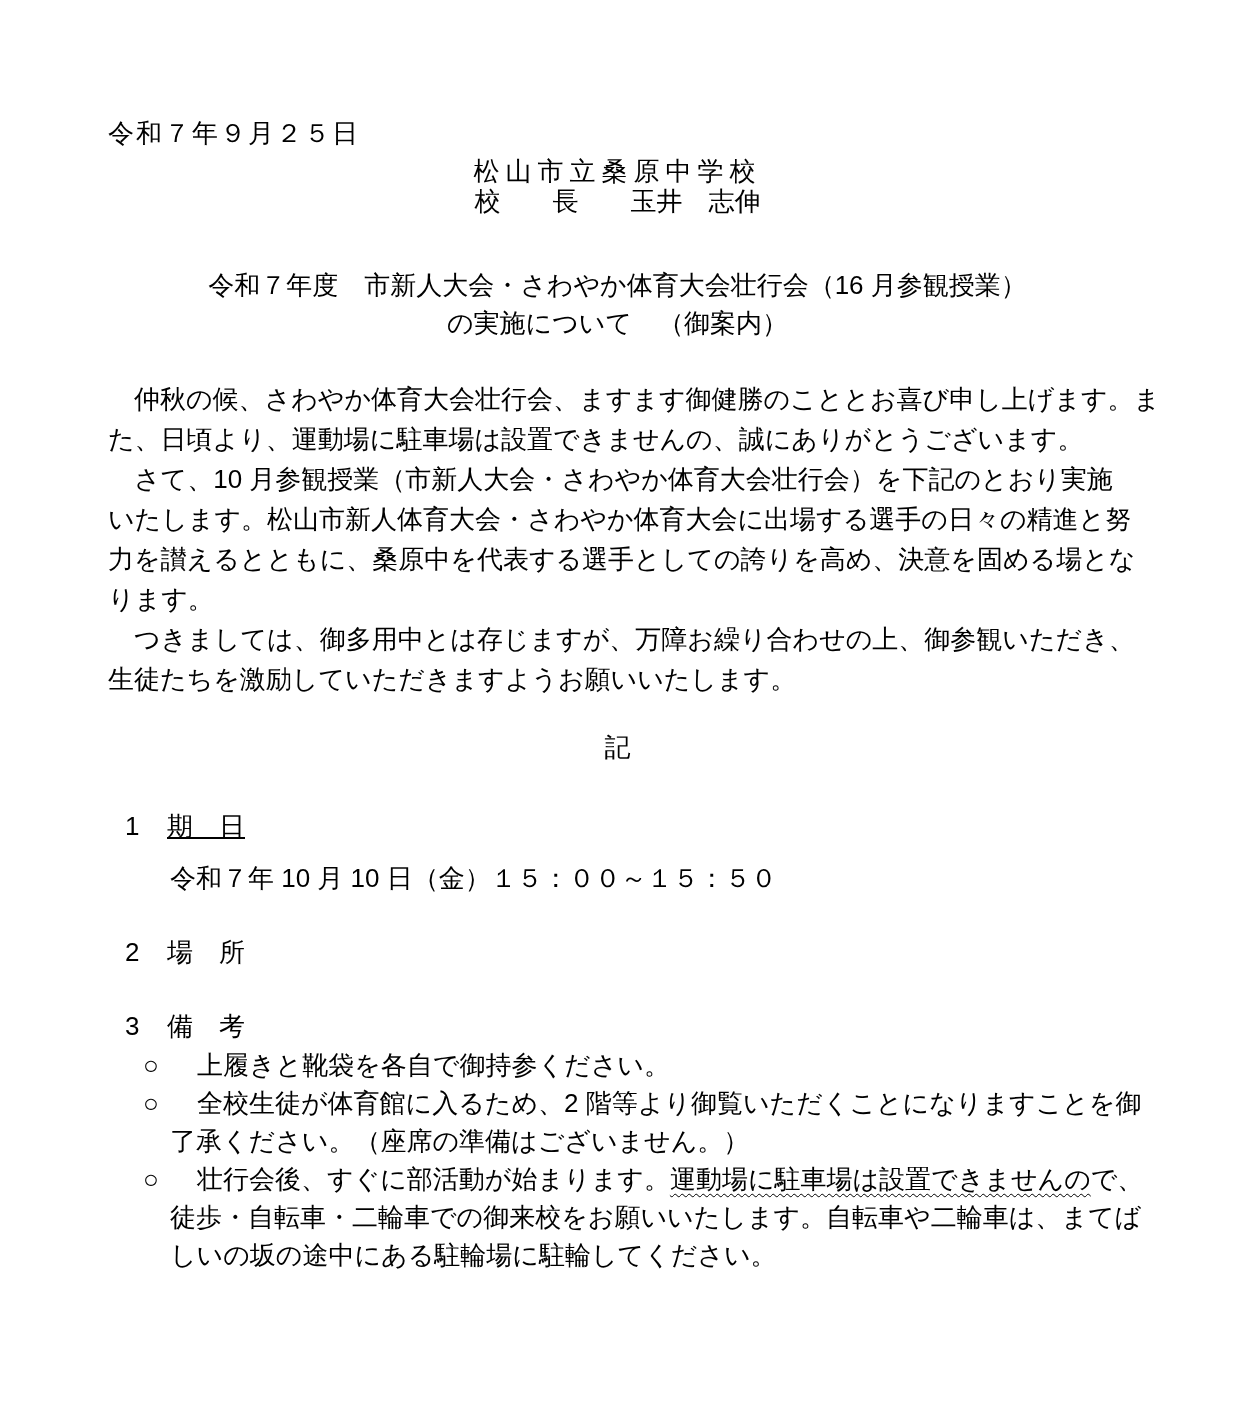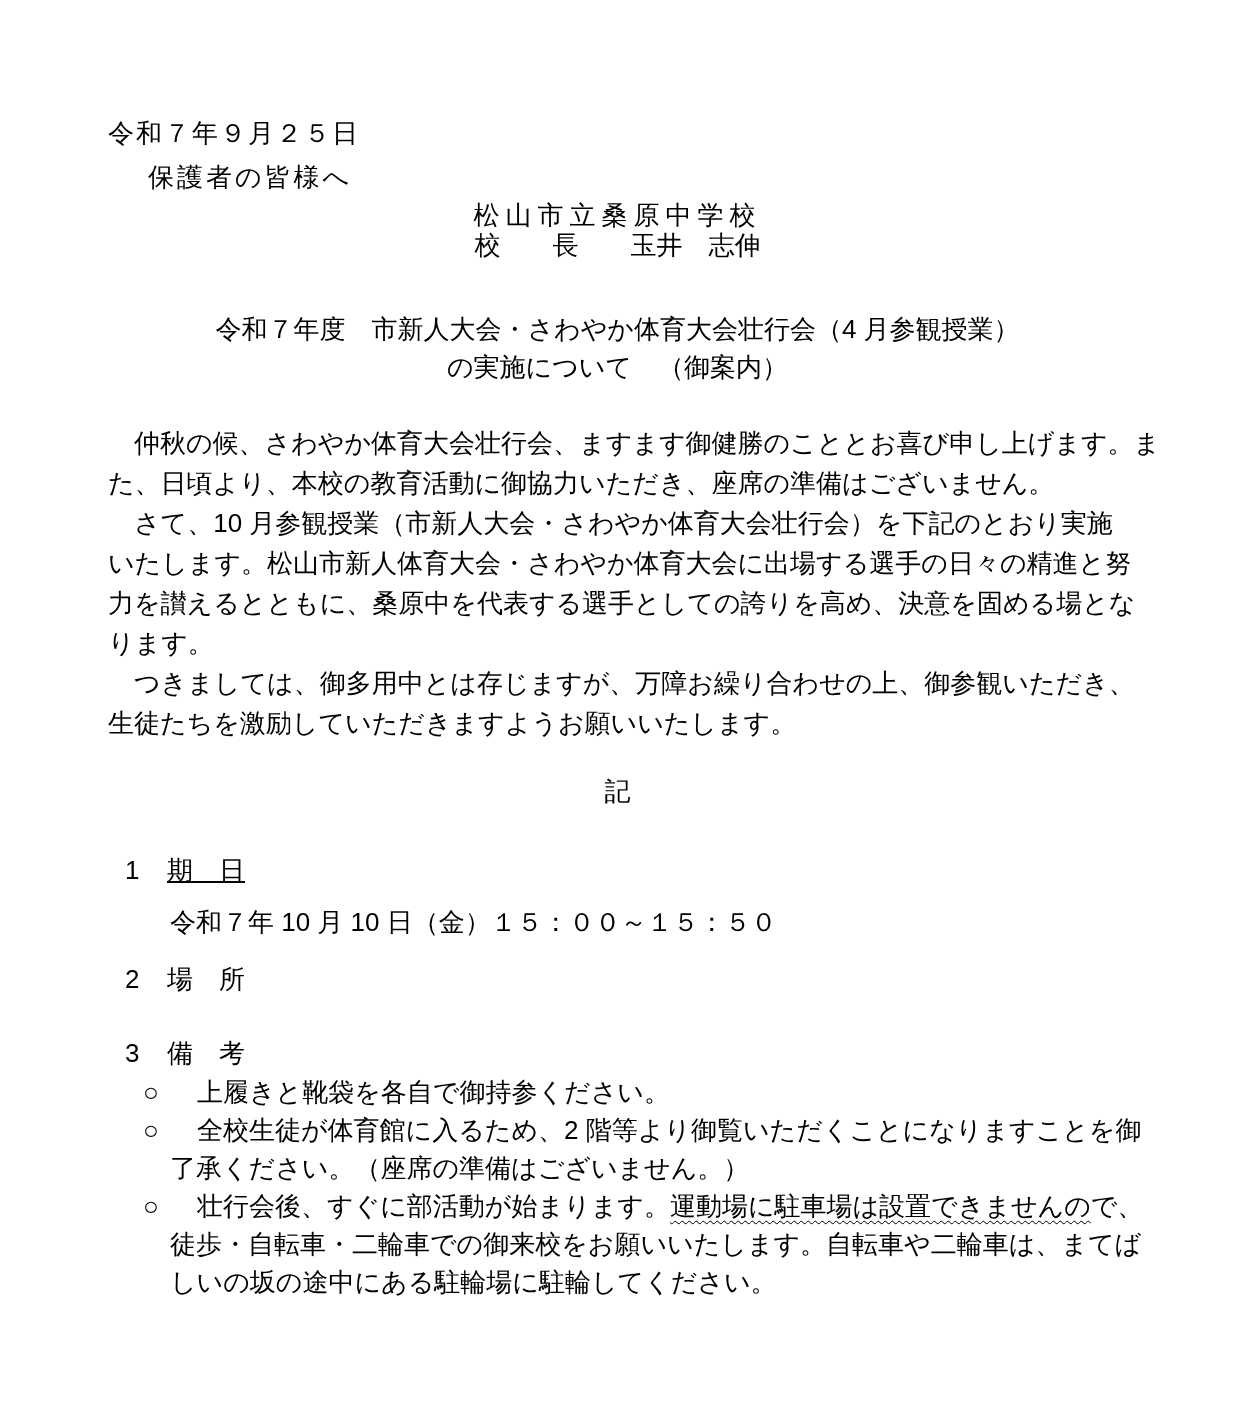--- a/index.html
+++ b/index.html
@@ -57,21 +57,21 @@
     text-align: center;
     line-height: 40px;
   }
 
   .sec-heading {
     padding-left: 17px;
     line-height: 40px;
     white-space: nowrap;
   }
   .sec-heading.s1 { margin-top: 39px; text-decoration: underline; }
-  .sec-heading.s2 { margin-top: 17px; }
+  .sec-heading.s2 { margin-top: 34px; }
   .sec-heading.s3 { margin-top: 34px; }
   .sec-num { display: inline-block; width: 42px; }
   .sec-content {
     padding-left: 62px;
     line-height: 40px;
     white-space: nowrap;
     margin-top: 12px;
   }
 
   .bullet-row {
@@ -94,35 +94,34 @@
     text-underline-offset: 5px;
   }
 </style>
 </head>
 <body>
 
 <div class="doc">
 
   <div class="date line">令和７年９月２５日</div>
 
-  <div class="recipient line">保護者の皆様へ</div>
 
   <div class="sender">
     <div class="sender-org line">松山市立桑原中学校</div>
     <div class="sender-person line">校　　長　　玉井　志伸</div>
   </div>
 
   <div class="title">
-    <div class="line">令和７年度　市新人大会・さわやか体育大会壮行会（4 月参観授業）</div>
+    <div class="line">令和７年度　市新人大会・さわやか体育大会壮行会（16 月参観授業）</div>
     <div class="line">の実施について　（御案内）</div>
   </div>
 
   <div class="body-block">
     <div class="line">　仲秋の候、さわやか体育大会壮行会、ますます御健勝のこととお喜び申し上げます。ま</div>
-    <div class="line">た、日頃より、本校の教育活動に御協力いただき、座席の準備はございません。</div>
+    <div class="line">た、日頃より、運動場に駐車場は設置できませんの、誠にありがとうございます。</div>
     <div class="line">　さて、10 月参観授業（市新人大会・さわやか体育大会壮行会）を下記のとおり実施</div>
     <div class="line">いたします。松山市新人体育大会・さわやか体育大会に出場する選手の日々の精進と努</div>
     <div class="line">力を讃えるとともに、桑原中を代表する選手としての誇りを高め、決意を固める場とな</div>
     <div class="line">ります。</div>
     <div class="line">　つきましては、御多用中とは存じますが、万障お繰り合わせの上、御参観いただき、</div>
     <div class="line">生徒たちを激励していただきますようお願いいたします。</div>
   </div>
 
   <div class="ki">記</div>
 

